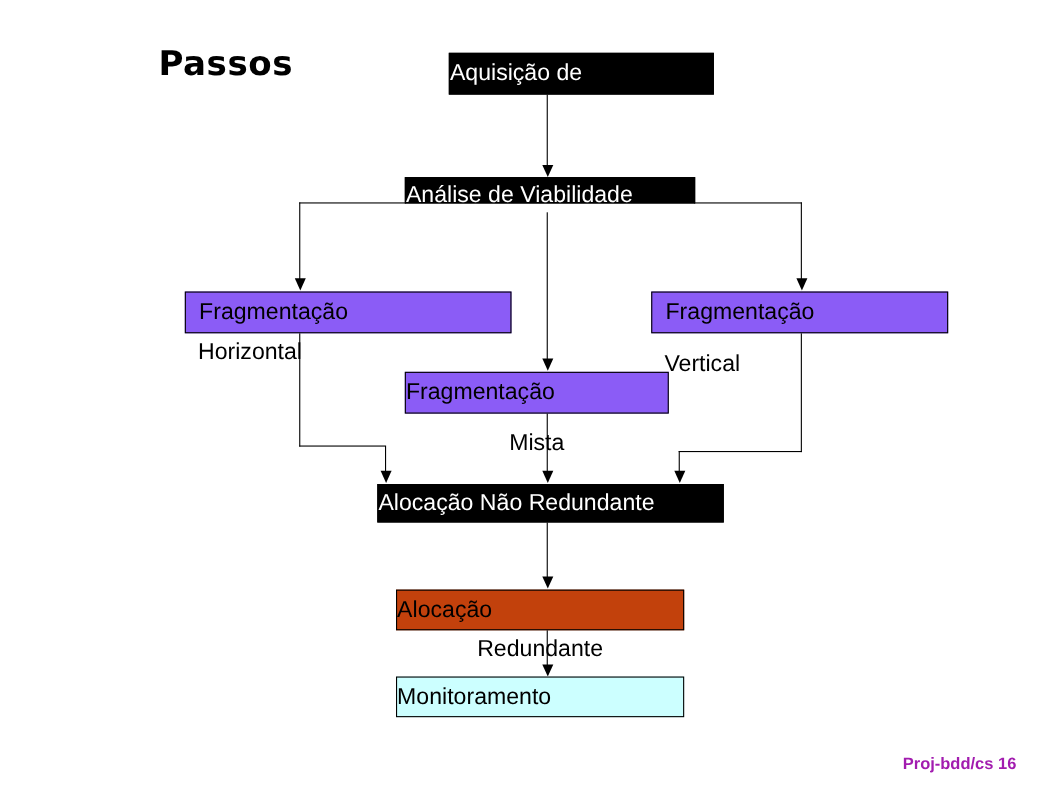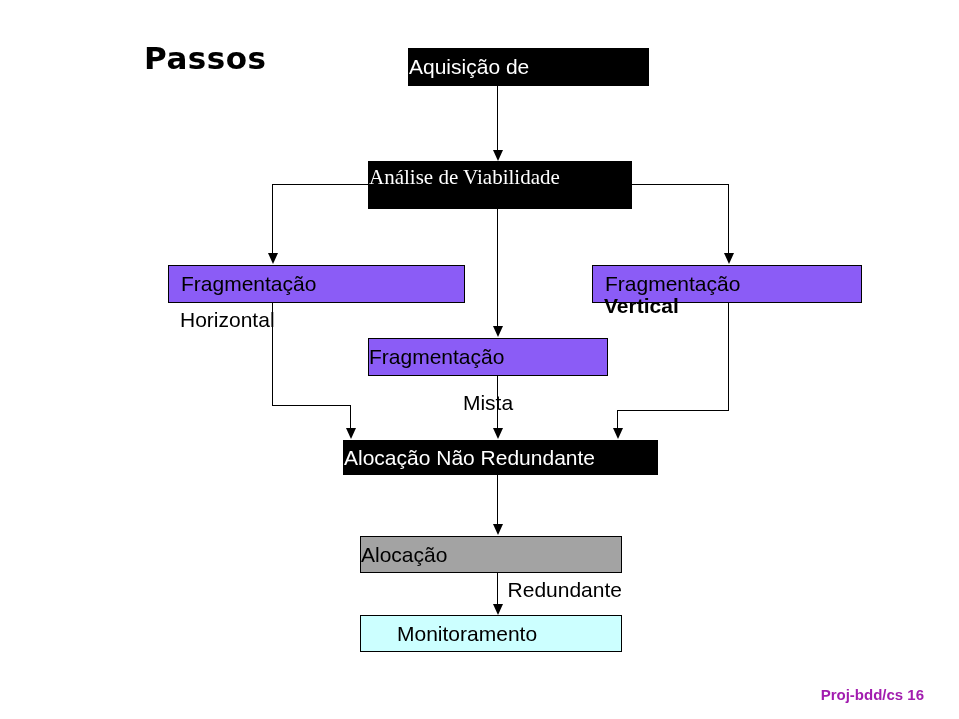--- a/index.html
+++ b/index.html
@@ -51,21 +51,21 @@
     color: #ffffff;
     text-align: center;
     border: 1px solid #000000;
   }
   
   .node-outline {
     background: #8b5cf6;
     border: 1px solid #000000;
   }
   .node-gray {
-    background: #a3a3a3;
+    background: #c2410c;
     border: 1px solid #000000;
     text-align: center;
   }
   .node-cyan {
     background: #ccffff;
     border: 1px solid #000000;
     text-align: center;
   }
   .align-left   { text-align: left; padding-left: 12px; }
   .align-center { text-align: left; }
@@ -115,21 +115,21 @@
   <div class="slide-title">Passos</div>
 
   <div class="node node-black align-center" style="left:408px; top:48px; width:241px; height:38px; line-height:36px; overflow:hidden;">
     <span class="boxtext">Aquisição de</span>
     <span class="boxtext">Dados</span>
   </div>
 
   <div class="conn vline" style="left:497px; top:86px; height:64px;"></div>
   <div class="arrow-down" style="left:493px; top:150px;"></div>
 
-  <div class="node node-black align-center" style="left:368px; top:161px; width:264px; height:48px; line-height:31px;font-family:Liberation Serif, serif;">
+  <div class="node node-black align-center" style="left:368px; top:161px; width:264px; height:24px; line-height:31px;">
     <span class="boxtext">Análise de Viabilidade</span>
   </div>
 
   <div class="conn hline" style="left:272px; top:184px; width:97px;"></div>
   <div class="conn hline" style="left:631px; top:184px; width:98px;"></div>
 
   <div class="conn vline" style="left:272px; top:184px; height:70px;"></div>
   <div class="arrow-down" style="left:268px; top:253px;"></div>
 
   <div class="conn vline" style="left:728px; top:184px; height:70px;"></div>
@@ -139,21 +139,21 @@
   <div class="arrow-down" style="left:493px; top:326px;"></div>
 
   <div class="node node-outline align-left" style="left:168px; top:265px; width:297px; height:38px; line-height:36px;">
     <span class="boxtext">Fragmentação</span>
   </div>
   <div class="overflow-line" style="left:180px; top:303px;">Horizontal</div>
 
   <div class="node node-outline align-left" style="left:592px; top:265px; width:270px; height:38px; line-height:36px;">
     <span class="boxtext">Fragmentação</span>
   </div>
-  <div class="overflow-line" style="left:604px; top:289px;font-weight:bold;">Vertical</div>
+  <div class="overflow-line" style="left:604px; top:314px;">Vertical</div>
 
   <div class="node node-outline align-center" style="left:368px; top:338px; width:240px; height:38px; line-height:36px;">
     <span class="boxtext">Fragmentação</span>
   </div>
   <div class="overflow-line" style="left:368px; top:386px; width:240px; text-align:center;">Mista</div>
 
   <div class="conn vline" style="left:272px; top:303px; height:103px;"></div>
   <div class="conn hline" style="left:272px; top:405px; width:78px;"></div>
   <div class="conn vline" style="left:350px; top:405px; height:24px;"></div>
   <div class="arrow-down" style="left:346px; top:428px;"></div>
@@ -169,24 +169,24 @@
   <div class="node node-black align-center" style="left:343px; top:440px; width:315px; height:35px; line-height:34px;">
     <span class="boxtext">Alocação Não Redundante</span>
   </div>
 
   <div class="conn vline" style="left:497px; top:475px; height:50px;"></div>
   <div class="arrow-down" style="left:493px; top:524px;"></div>
 
   <div class="node node-gray align-center" style="left:360px; top:536px; width:262px; height:37px; line-height:35px;">
     <span class="boxtext">Alocação</span>
   </div>
-  <div class="overflow-line" style="left:360px; top:573px; width:262px; text-align:right;">Redundante</div>
+  <div class="overflow-line" style="left:360px; top:573px; width:262px; text-align:center;">Redundante</div>
 
   <div class="conn vline" style="left:497px; top:573px; height:32px;"></div>
   <div class="arrow-down" style="left:493px; top:604px;"></div>
 
-  <div class="node node-cyan align-center" style="left:360px; top:615px; width:262px; height:37px; line-height:35px;padding-left:36px;">
+  <div class="node node-cyan align-center" style="left:360px; top:615px; width:262px; height:37px; line-height:35px;">
     <span class="boxtext">Monitoramento</span>
   </div>
 
   <div class="footer">Proj-bdd/cs 16</div>
 
 </div>
 
 </body></html>

